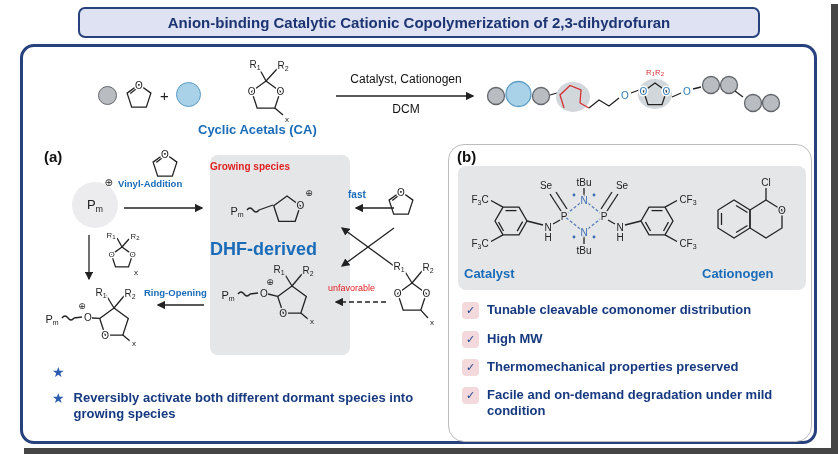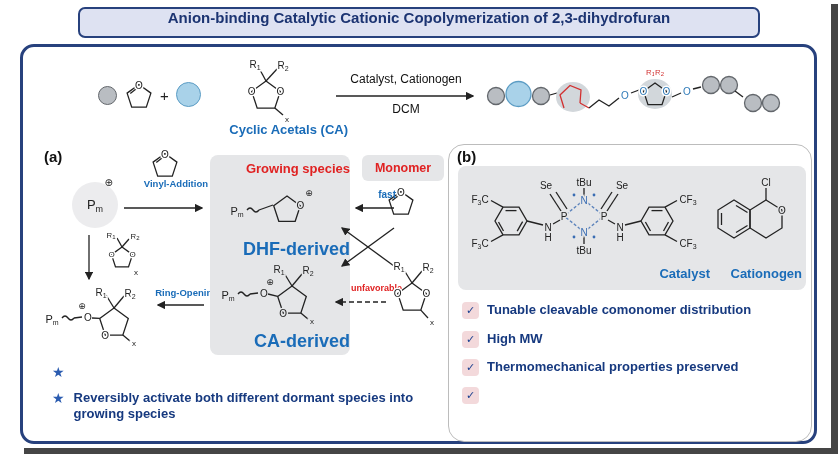--- a/index.html
+++ b/index.html
@@ -1,34 +1,34 @@
 <!DOCTYPE html>
 <html><head>
 <meta charset="utf-8">
 <style>
 *{box-sizing:border-box;margin:0;padding:0}
 html,body{background:#fff}
 body{font-family:"Liberation Sans","DejaVu Sans",sans-serif;color:#222}
 .page{position:relative;width:838px;height:454px;background:#fff;overflow:hidden}
 .abs{position:absolute}
-.title-bar{left:78px;top:7px;width:682px;height:31px;background:#dee2f2;border:2px solid #27417d;border-radius:7px;display:flex;justify-content:center}
+.title-bar{left:78px;top:7px;width:682px;height:31px;background:#dee2f2;border:2px solid #27417d;border-radius:7px;display:flex;align-items:center;justify-content:center}
 .title-text{color:#1c3472;font-weight:bold;font-size:15px}
 .main-box{left:20px;top:44px;width:797px;height:400px;border:3px solid #27417d;border-radius:14px;background:#fff}
 .edge-right{left:831px;top:4px;width:7px;height:450px;background:#454545}
 .edge-bottom{left:24px;top:448px;width:814px;height:6px;background:#454545}
 .gray-circle{background:#b9bdc2;border:1.5px solid #63676c;border-radius:50%}
 .blue-circle{background:#a9d2e9;border:1.5px solid #5b9cc4;border-radius:50%}
 .graybox{background:#e5e6e8;border-radius:8px}
 .blue-label{color:#1a6cb8;font-weight:bold}
 .red-label{color:#e02222;font-weight:bold}
-.center{text-align:right}
+.center{text-align:left}
 .lbl13{font-size:13px}
 .lbl12{font-size:18px}
 .lbl95{font-size:9.5px}
-.unfav{font-size:9px;color:#e02222;font-weight:700}
+.unfav{font-size:9px;color:#e02222;font-weight:400}
 .panel-label{font-size:15px;font-weight:bold;color:#111}
 .cond{font-size:12px;color:#111;text-align:center}
 .plus-sign{font-size:15px;color:#222}
 .pm-circle{width:46px;height:46px;border-radius:50%;background:#ececee;display:flex;align-items:center;justify-content:center}
 .pm-text{font-size:13px}
 .sub-html{font-size:9px;vertical-align:-3px}
 .pm-charge{position:absolute;top:-5px;right:5px;font-size:10px}
 .b-outline{border:1.5px solid #bcbcbc;border-radius:16px}
 .bullet-item{display:flex;gap:9px;align-items:flex-start;width:400px}
 .star{color:#2b5cb0;font-size:14px;line-height:1.15}
@@ -180,21 +180,21 @@
     <line x1="78.8" y1="52.1" x2="86" y2="58"></line>
     <text x="90" y="60" class="xs">x</text>
   </svg>
 
   <div class="abs blue-label lbl95 center" style="left:144px;top:287px;width:74px">Ring-Opening</div>
   <svg class="abs" style="left:154px;top:299px" width="54" height="12" viewBox="0 0 54 12">
     <line x1="50" y1="6" x2="4" y2="6" marker-end="url(#arr)"></line>
   </svg>
 
   <div class="abs graybox on-gray" style="left:210px;top:155px;width:140px;height:200px">
-    <div class="abs red-label center" style="left:0;top:6px;width:140px;font-size:13px">Growing species</div>
+    <div class="abs red-label center" style="left:0;top:6px;width:140px;font-size:10px">Growing species</div>
 
     <svg class="abs" style="left:15px;top:24px" width="110" height="56" viewBox="0 0 110 56">
       <text x="12" y="32" class="big"><tspan>P</tspan><tspan class="sb" dy="3">m</tspan></text>
       <path d="M22,31 q3,-4 6,0 t6,0"></path>
       <line x1="34" y1="31" x2="48" y2="26"></line>
       <path d="M62,17 L75.3,26.7 L70.2,42.3 L53.8,42.3 L48.7,26.7 Z"></path>
       <text x="75.3" y="26.5">O</text>
       <text x="84" y="14" class="chg">⊕</text>
     </svg>
     <div class="abs blue-label lbl12 center" style="left:0;top:84px;width:140px">DHF-derived</div>
@@ -208,26 +208,22 @@
       <line x1="50" y1="37" x2="59.7" y2="39.4"></line>
       <path d="M74,29 L88.3,39.4 L82.8,56.1 L65.2,56.1 L59.7,39.4 Z"></path>
       <text x="65.2" y="56">O</text>
       <line x1="74" y1="29" x2="66" y2="16"></line>
       <line x1="74" y1="29" x2="84" y2="17"></line>
       <text x="61" y="12"><tspan>R</tspan><tspan class="sb" dy="3">1</tspan></text>
       <text x="90" y="13"><tspan>R</tspan><tspan class="sb" dy="3">2</tspan></text>
       <line x1="82.8" y1="56.1" x2="90" y2="62"></line>
       <text x="94" y="64" class="xs">x</text>
     </svg>
-    <div class="abs blue-label lbl12 center" style="left:0;top:176px;width:140px">CA-derived</div>
-  </div>
-
-  <div class="abs graybox center" style="left:362px;top:155px;width:82px;height:26px;border-radius:6px;display:flex;align-items:center;justify-content:center">
-    <span class="red-label" style="font-size:12.5px">Monomer</span>
-  </div>
+  </div>
+
 
   <svg class="abs" style="left:382px;top:184px" width="38" height="38" viewBox="0 0 38 38">
     <path d="M19,7.5 L30.9,16.1 L26.3,30.1 L11.7,30.1 L7.1,16.1 Z"></path>
     <line x1="16.6" y1="11.6" x2="10.3" y2="16.4"></line>
     <text x="19" y="8">O</text>
   </svg>
 
   <div class="abs blue-label center" style="left:348px;top:189px;width:48px;font-size:10px">fast</div>
   <svg class="abs" style="left:352px;top:202px" width="44" height="12" viewBox="0 0 44 12">
     <line x1="42" y1="6" x2="4" y2="6" marker-end="url(#arr)"></line>
@@ -309,21 +305,21 @@
       <line x1="161" y1="55" x2="177" y2="51"></line>
       <path d="M177,51 L185,37.1 L201,37.1 L209,51 L201,64.9 L185,64.9 Z"></path>
       <line x1="181.4" y1="52" x2="186.5" y2="61"></line>
       <line x1="187.5" y1="40.6" x2="198.5" y2="40.6"></line>
       <line x1="204.5" y1="52" x2="199.5" y2="61"></line>
       <line x1="201" y1="37.1" x2="213" y2="30.5"></line>
       <text x="224" y="29"><tspan>C</tspan><tspan>F</tspan><tspan class="sb" dy="3">3</tspan></text>
       <line x1="201" y1="64.9" x2="213" y2="71.5"></line>
       <text x="224" y="73"><tspan>C</tspan><tspan>F</tspan><tspan class="sb" dy="3">3</tspan></text>
     </svg>
-    <div class="abs blue-label lbl13 center" style="left:32px;top:100px;width:220px">Catalyst</div>
+    <div class="abs blue-label lbl13 center" style="left:6px;top:100px;width:220px">Catalyst</div>
 
     <svg class="abs" style="left:248px;top:6px" width="92" height="88" viewBox="0 0 92 88">
       <text x="60" y="10">Cl</text>
       <line x1="60" y1="16" x2="60" y2="28"></line>
       <path d="M60,28 L76,38 L76,56 L60,66 L44,56 L44,38 Z"></path>
       <text x="76" y="38">O</text>
       <path d="M44,38 L28,28 L12,38 L12,56 L28,66 L44,56 Z"></path>
       <line x1="41.5" y1="40.5" x2="30" y2="33.5"></line>
       <line x1="15.5" y1="41" x2="15.5" y2="53"></line>
       <line x1="30" y1="60.5" x2="41.5" y2="53.5"></line>
@@ -346,15 +342,16 @@
   <div class="abs check-item" style="left:462px;top:359px">
     <span class="check-box">
         <span>✓</span>
       </span>
     <span class="check-text">Thermomechanical properties preserved</span>
   </div>
   <div class="abs check-item" style="left:462px;top:387px">
     <span class="check-box">
         <span>✓</span>
       </span>
+    <span class="check-text">Facile and on-demand degradation under mild condition</span>
   </div>
 
 </div>
 
 </body></html>

